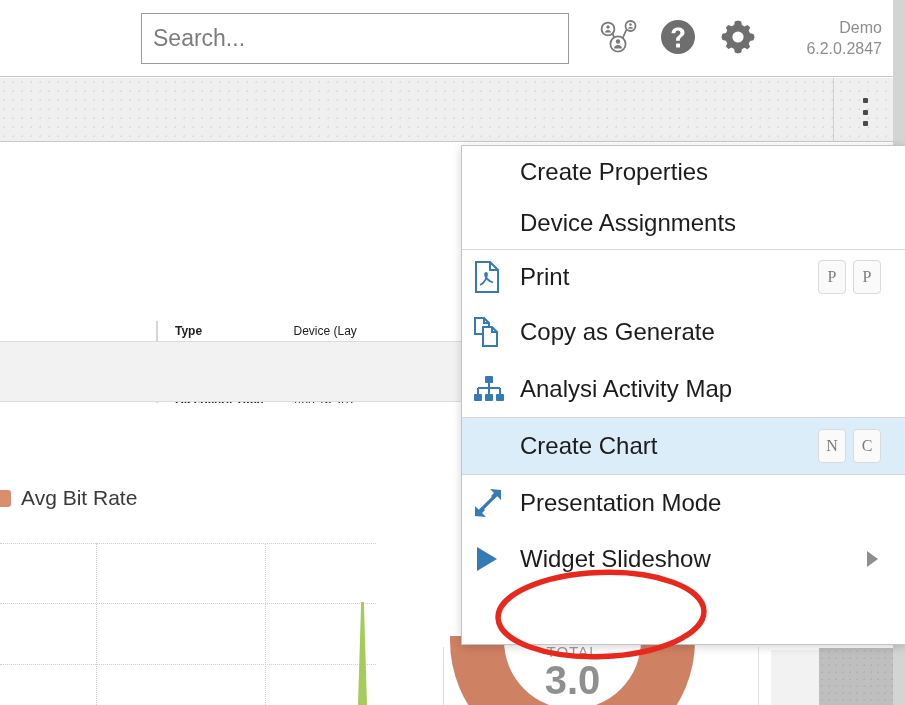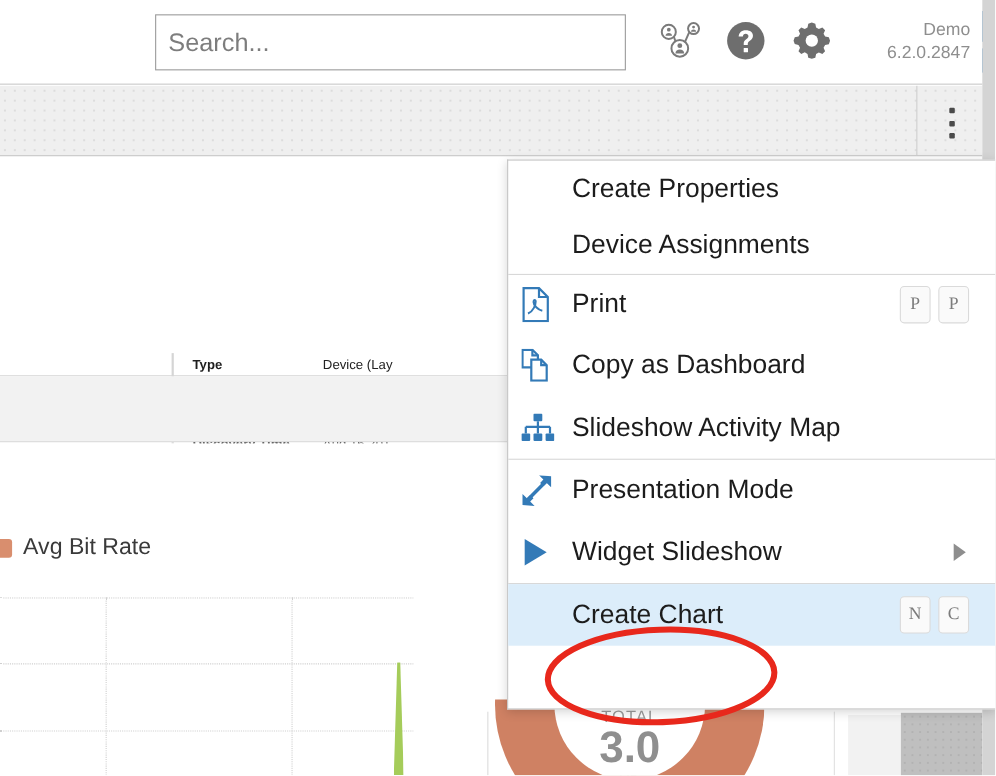--- a/index.html
+++ b/index.html
@@ -475,42 +475,52 @@
 
       <div class="menu-item" style="height:56px">
         <span class="mi-icon">
           <svg width="28" height="30" viewBox="0 0 28 30" aria-hidden="true">
             <path d="M1 1h9l5 5v11H1z" fill="none" stroke="#337ab7" stroke-width="2"></path>
             <path d="M10 1v5h5" fill="none" stroke="#337ab7" stroke-width="2"></path>
             <path d="M9 10h9l5 5v14H9z" fill="#ffffff" stroke="#337ab7" stroke-width="2"></path>
             <path d="M18 10v5h5" fill="none" stroke="#337ab7" stroke-width="2"></path>
           </svg>
         </span>
-        <span class="mi-label">Copy as Dashboard</span>
+        <span class="mi-label">Copy as Generate</span>
       </div>
 
       <div class="menu-item" style="height:57px">
         <span class="mi-icon">
           <svg width="30" height="26" viewBox="0 0 30 26" aria-hidden="true">
             <g fill="#337ab7">
               <rect x="11" y="0" width="8" height="7" rx="1"></rect>
               <rect x="0" y="18" width="8" height="7" rx="1"></rect>
               <rect x="11" y="18" width="8" height="7" rx="1"></rect>
               <rect x="22" y="18" width="8" height="7" rx="1"></rect>
             </g>
             <g stroke="#337ab7" stroke-width="2" fill="none">
               <line x1="15" y1="7" x2="15" y2="12"></line>
               <line x1="4" y1="12" x2="26" y2="12"></line>
               <line x1="4" y1="12" x2="4" y2="18"></line>
               <line x1="15" y1="12" x2="15" y2="18"></line>
               <line x1="26" y1="12" x2="26" y2="18"></line>
             </g>
           </svg>
         </span>
-        <span class="mi-label">Slideshow Activity Map</span>
+        <span class="mi-label">Analysi Activity Map</span>
+      </div>
+    </div>
+
+    <div class="menu-section">
+      <div class="menu-item no-icon highlight" style="height:56px">
+        <span class="mi-label">Create Chart</span>
+        <span class="kbd-group">
+          <span class="kbd">N</span>
+          <span class="kbd">C</span>
+        </span>
       </div>
     </div>
 
     <div class="menu-section">
       <div class="menu-item" style="height:56px">
         <span class="mi-icon">
           <svg width="28" height="28" viewBox="0 0 28 28" aria-hidden="true">
             <g stroke="#337ab7" stroke-width="3.2" fill="none" stroke-linecap="square">
               <line x1="6" y1="22" x2="22" y2="6"></line>
             </g>
@@ -527,29 +537,19 @@
         <span class="mi-icon">
           <svg width="26" height="28" viewBox="0 0 26 28" aria-hidden="true">
             <path d="M3 2l20 12L3 26z" fill="#337ab7"></path>
           </svg>
         </span>
         <span class="mi-label">Widget Slideshow</span>
         <span class="submenu-arrow"></span>
       </div>
     </div>
 
-    <div class="menu-section">
-      <div class="menu-item no-icon highlight" style="height:56px">
-        <span class="mi-label">Create Chart</span>
-        <span class="kbd-group">
-          <span class="kbd">N</span>
-          <span class="kbd">C</span>
-        </span>
-      </div>
-    </div>
-
   </div>
 
   <svg id="annotation-ellipse" viewBox="0 0 215 91">
     <ellipse cx="107" cy="45.5" rx="103" ry="42" fill="none" stroke="#e8281c" stroke-width="5.5" transform="rotate(-2 107 45.5)"></ellipse>
   </svg>
 
 </div>
 
 </body></html>

